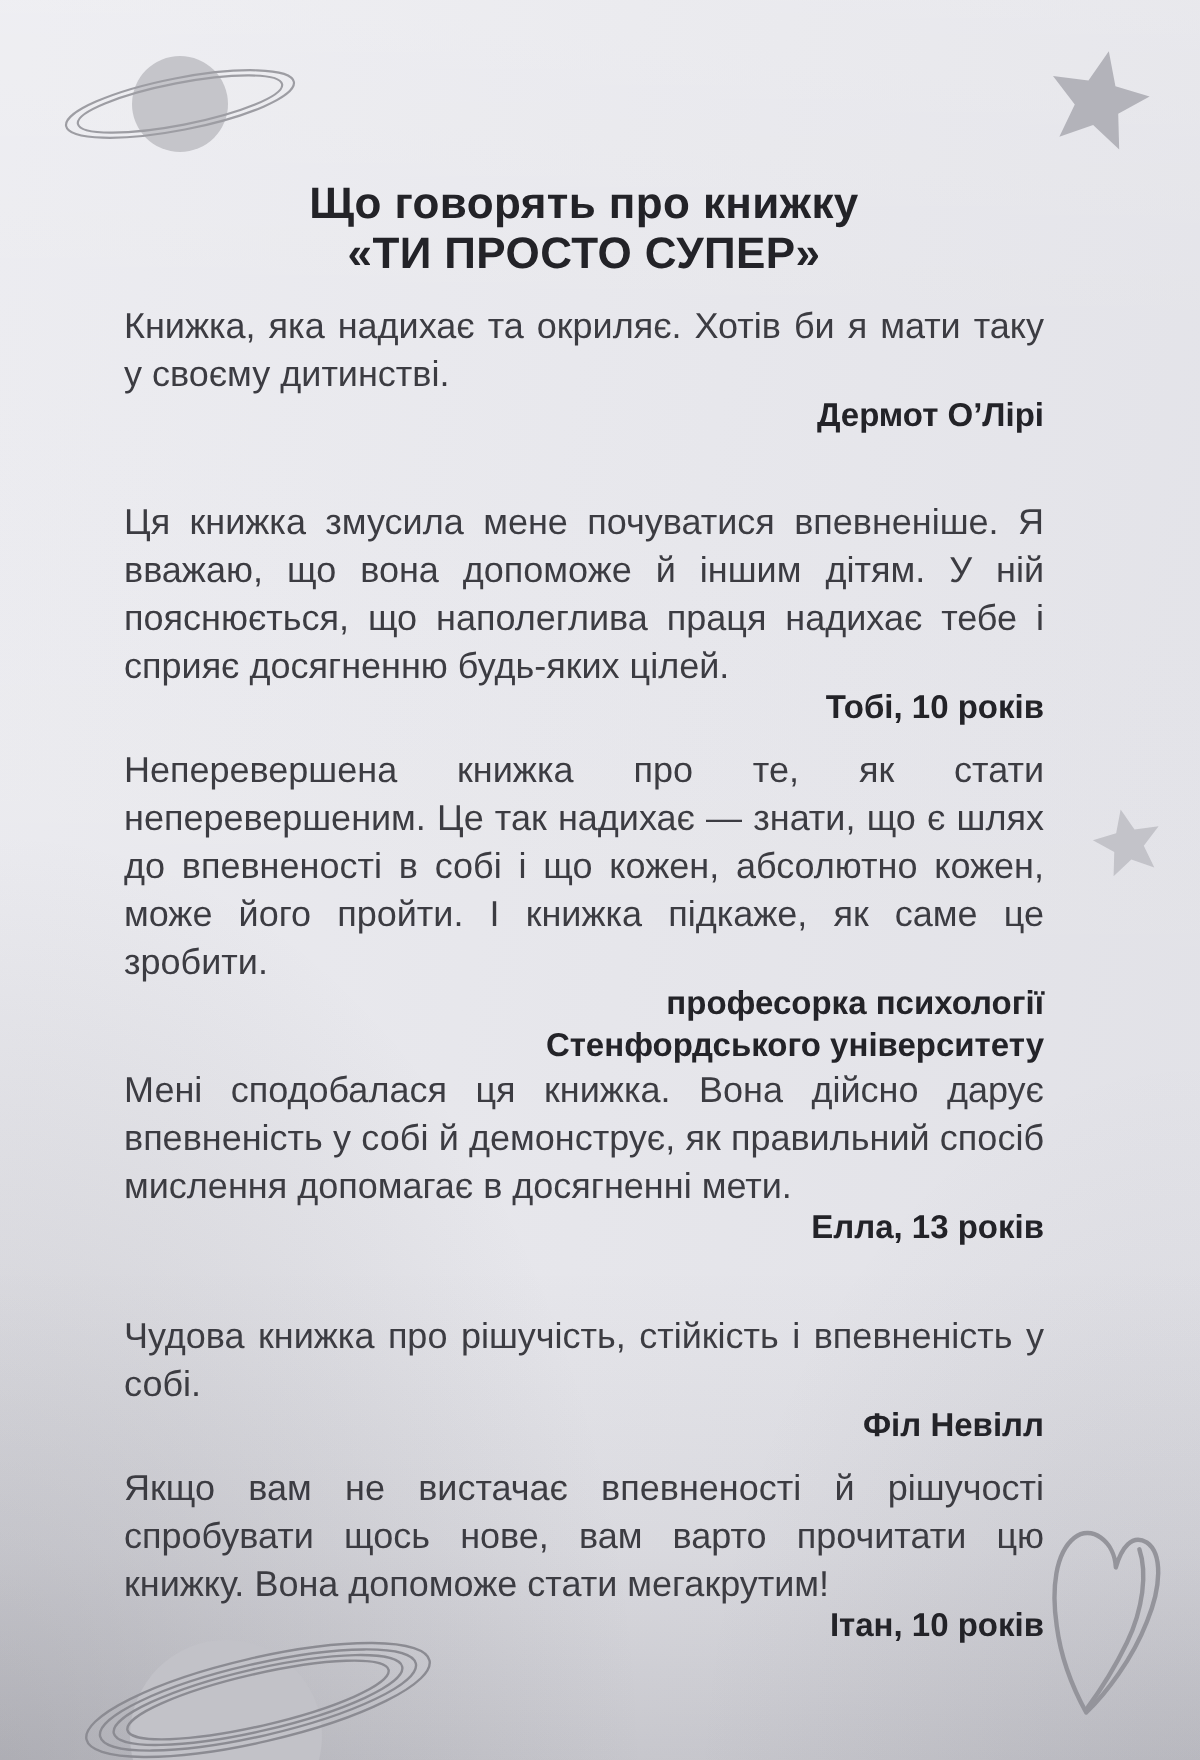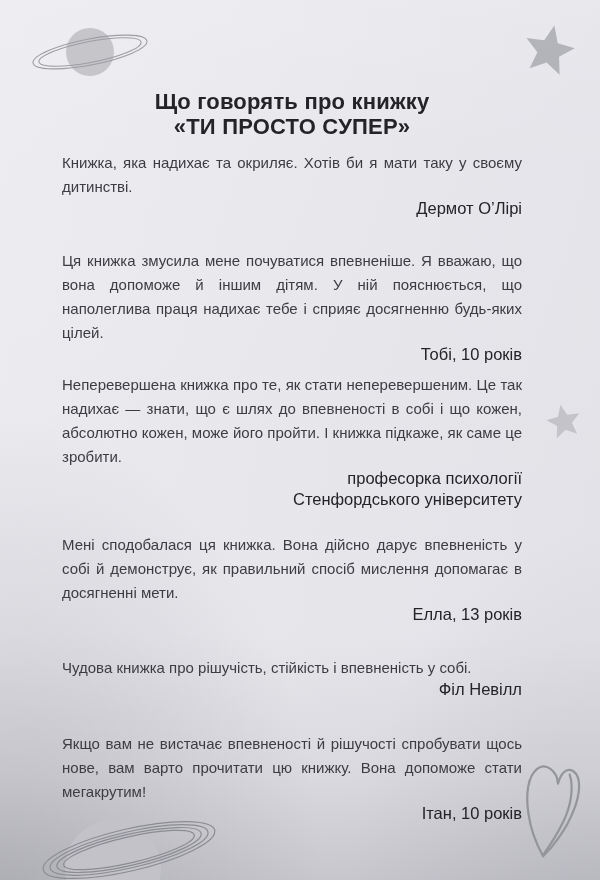--- a/index.html
+++ b/index.html
@@ -21,28 +21,28 @@
   }
   .deco { position: absolute; }
   .content-col { position: absolute; left: 62px; width: 460px; }
   .heading { top: 89px; text-align: center; }
   .heading div {
     font-weight: bold; font-size: 22px; line-height: 25px;
     color: #232328; letter-spacing: 0.2px;
   }
   .review .quote {
     margin: 0;
-    font-size: 15px; line-height: 24px;
+    font-size: 18px; line-height: 24px;
     color: #3c3c42;
     text-align: justify;
     hyphens: manual;
   }
   .review .attribution {
     margin-top: -1px;
-    font-weight: normal; font-size: 16.5px; line-height: 21px;
+    font-weight: bold; font-size: 16.5px; line-height: 21px;
     color: #232328; text-align: right;
   }
   .s1 { top: 151px; }
   .s2 { top: 249px; }
   .s3 { top: 373px; }
   .s4 { top: 533px; }
   .s5 { top: 656px; }
   .s6 { top: 732px; }
 </style>
 </head>

